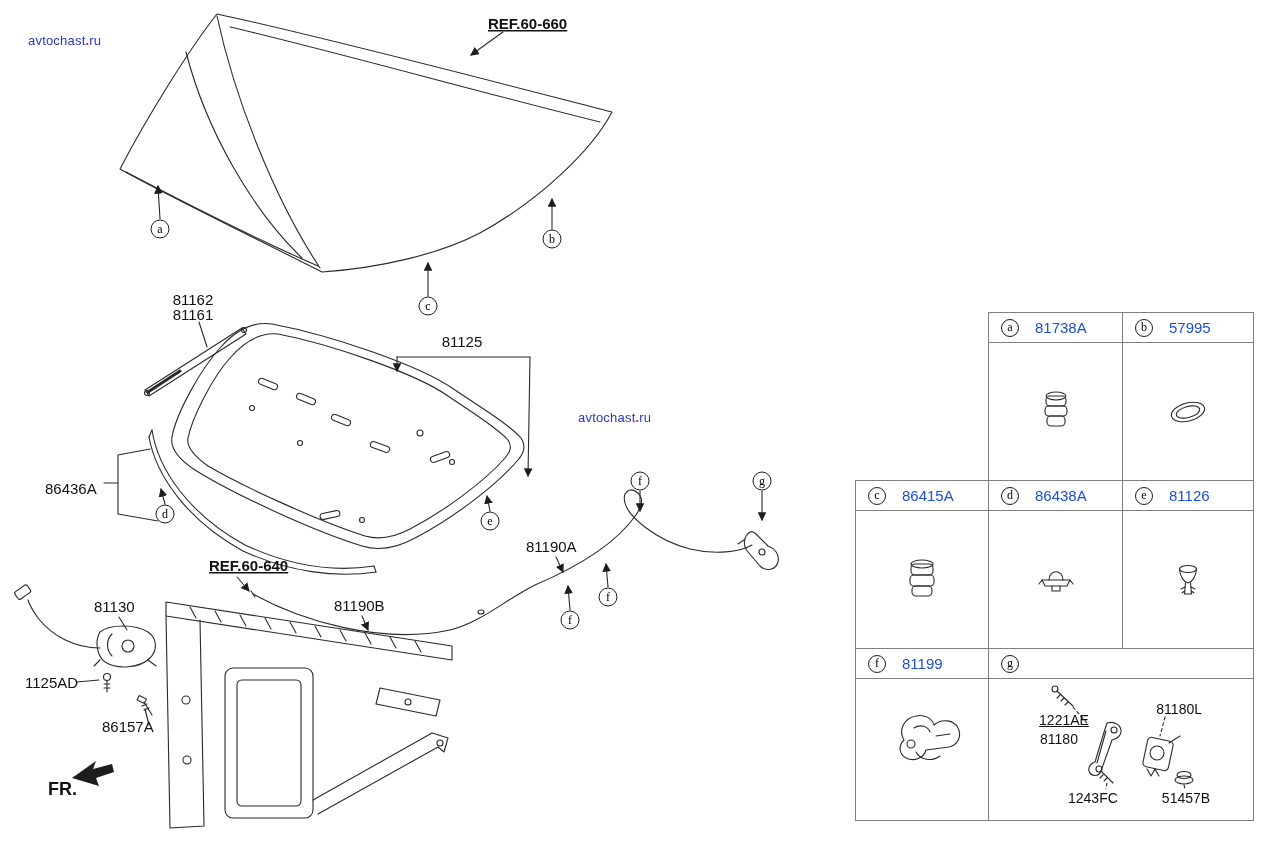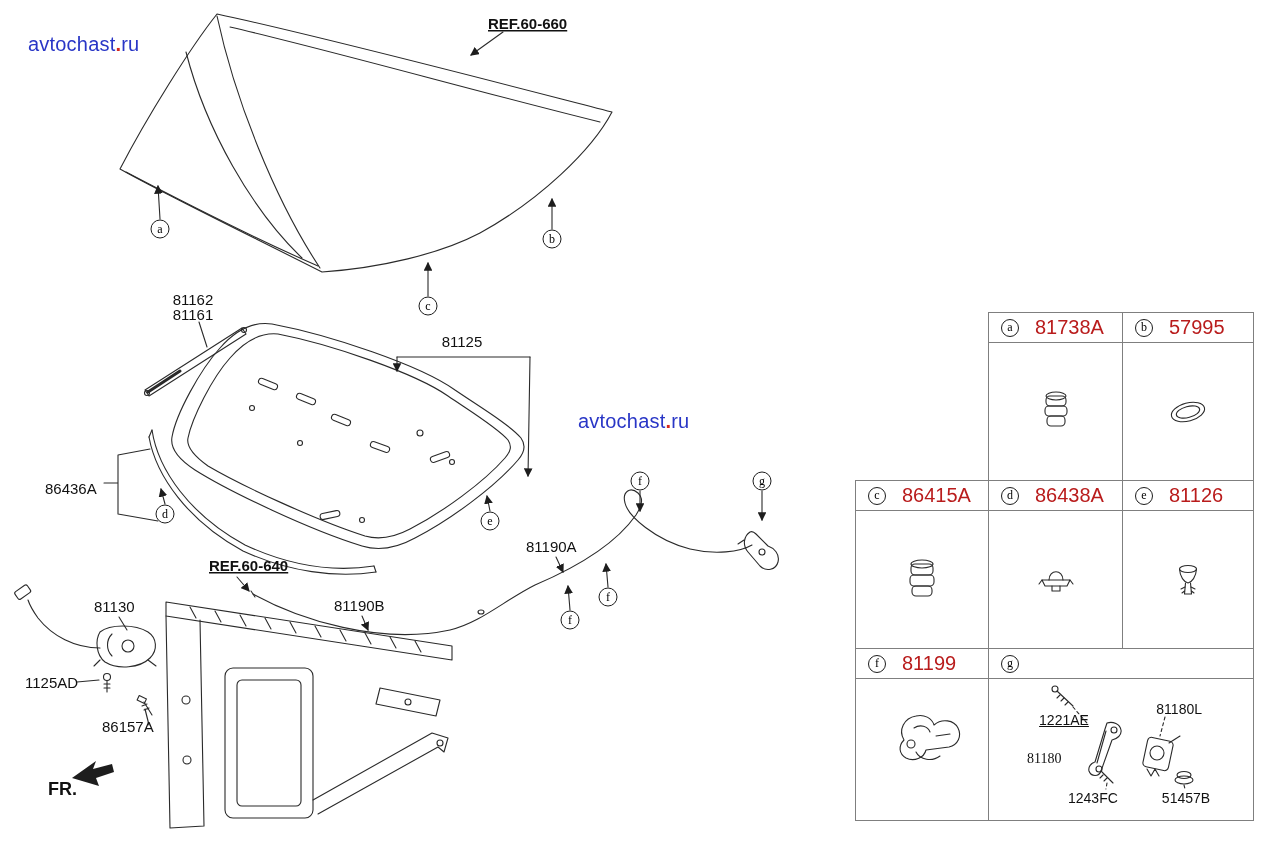--- a/index.html
+++ b/index.html
@@ -1,21 +1,21 @@
 <!DOCTYPE html>
 <html><head>
 <meta charset="utf-8">
 <style>
   * { box-sizing: border-box; }
   html, body { margin: 0; padding: 0; background: #ffffff; }
   .page { position: relative; width: 1267px; height: 848px; background: #fff;
           font-family: "Liberation Sans", sans-serif; overflow: hidden; }
 
   
-  .watermark { position: absolute; font-size: 20px; letter-spacing: .2px; white-space: nowrap; }
+  .watermark { position: absolute; font-size: 13px; letter-spacing: .2px; white-space: nowrap; }
   .watermark .wm-name, .watermark .wm-tld { color: #2936c6; }
   .watermark .wm-dot { color: #d6281c; font-weight: bold; }
   .wm-tl { left: 28px; top: 33px; }
   .wm-c  { left: 578px; top: 410px; }
   .wm-br { left: 1093px; top: 801px; }
 
   
   svg.diagram { position: absolute; left: 0; top: 0; }
   .ln  { stroke: #2a2a2a; fill: none; stroke-width: 1.1; stroke-linecap: round; stroke-linejoin: round; }
   .ln2 { stroke: #2a2a2a; fill: none; stroke-width: 3; stroke-linecap: round; }
@@ -27,21 +27,21 @@
   .ref { font-size: 15px; font-weight: bold; text-decoration: underline; fill: #111; }
   .fr-t{ font-size: 18px; font-weight: bold; fill: #111; }
 
   
   .cell { position: absolute; border: 1px solid #7f7f7f; background: #fff; }
   .cell-header { height: 30px; border-bottom: 1px solid #7f7f7f; display: flex;
                  align-items: center; padding: 0 0 0 12px; gap: 16px; }
   .badge { width: 18px; height: 18px; min-width: 18px; border: 1px solid #1d1d1d; border-radius: 50%;
            display: flex; align-items: center; justify-content: center;
            font-family: "Liberation Serif", serif; font-size: 12px; color: #000; }
-  .part-no { font-size: 20px; color: #b91c1c; }
+  .part-no { font-size: 15px; color: #1d4ed8; }
   .cell-body { position: relative; height: calc(100% - 30px); display: flex;
                align-items: center; justify-content: center; }
   .cell-body.abs { display: block; }
   .g-label { position: absolute; font-size: 14px; color: #111; white-space: nowrap; }
   .g-art { position: absolute; left: 0; top: 0; }
 </style>
 </head>
 <body>
 
 <div class="page">
@@ -350,20 +350,20 @@
           <ellipse cx="195" cy="96" rx="7" ry="3.5"></ellipse>
           <ellipse cx="195" cy="101" rx="9" ry="4"></ellipse>
 
           <path class="dash" d="M176,38 L171,57"></path>
           <path class="dash" d="M118,104 L117,110"></path>
           <path class="dash" d="M195,106 L196,110"></path>
           <path class="dash" d="M84,28 L98,44"></path>
         </g>
       </svg>
       <div class="g-label" style="left:38px; top:33px; width:74px; text-align:center;text-decoration:underline;">1221AE</div>
-      <div class="g-label" style="left:38px; top:72px; width:64px; text-align:left;font-family:Liberation Serif, serif;">81180</div>
+      <div class="g-label" style="left:38px; top:52px; width:64px; text-align:center;">81180</div>
       <div class="g-label" style="left:139px; top:22px; width:74px; text-align:right;">81180L</div>
       <div class="g-label" style="left:79px; top:111px; width:74px; text-align:left;">1243FC</div>
       <div class="g-label" style="left:160px; top:111px; width:74px; text-align:center;">51457B</div>
     </div>
   </div>
 
 </div>
 
 </body></html>

